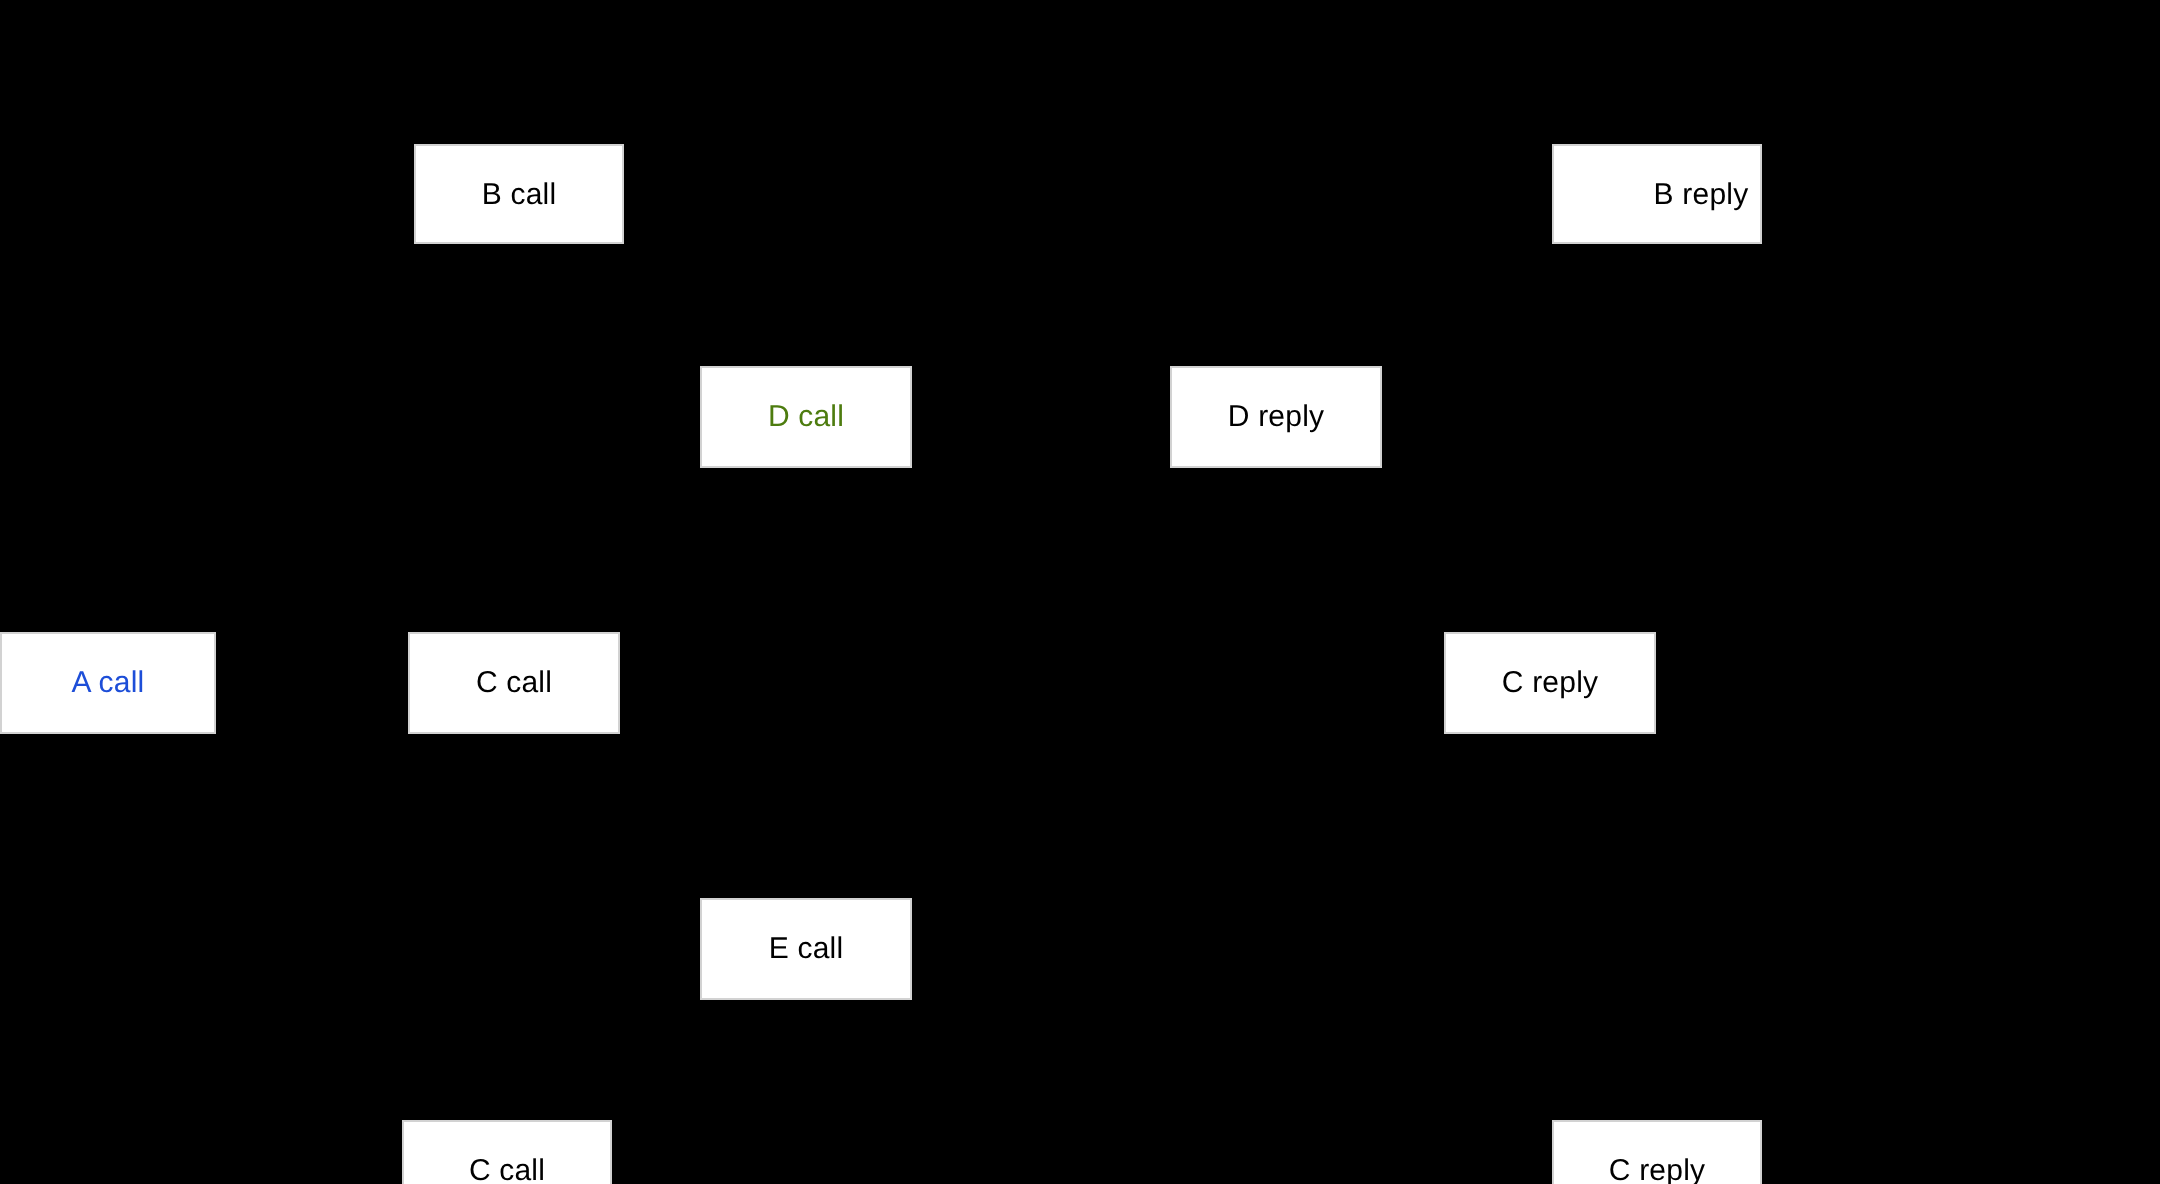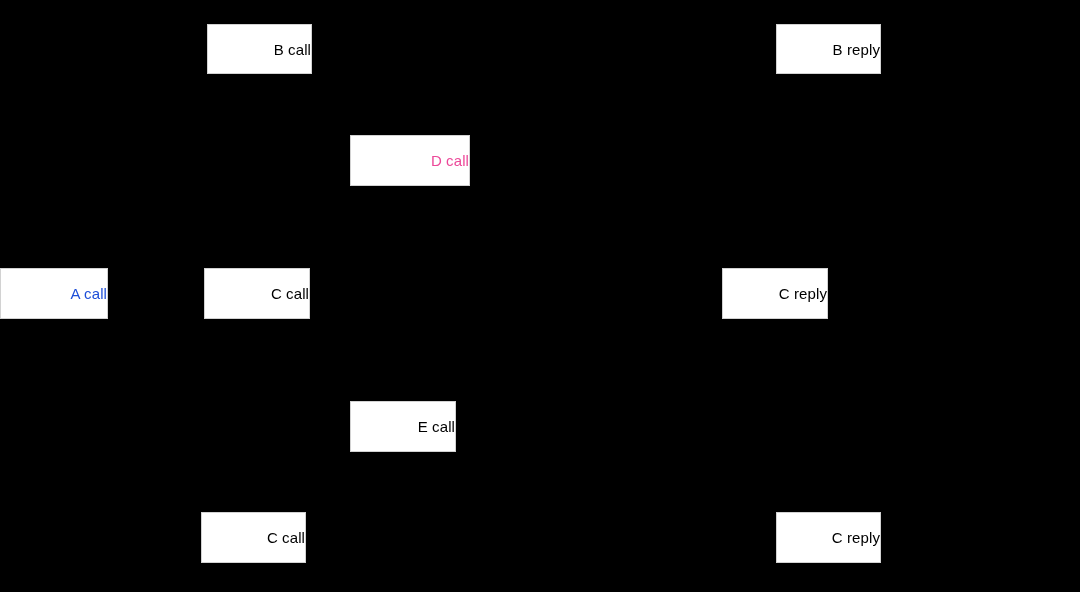--- a/index.html
+++ b/index.html
@@ -16,44 +16,48 @@
     font-family: "Liberation Sans", sans-serif;
   }
   .node {
     position: absolute;
     box-sizing: border-box;
     background: #ffffff;
     border: 1px solid #d2d2d2;
     color: #000000;
     display: flex;
     align-items: center;
-    justify-content: flex-end;
+    justify-content: center;
     font-size: 15px;
     line-height: 1;
     letter-spacing: 0.1px;
     white-space: nowrap;
+    margin-top: 48px;
     -webkit-font-smoothing: antialiased;
   }
   .node-label {
     display: block;
     pointer-events: none;
   }
 </style>
 </head>
 <body>
 
 <div id="canvas" style="width: 1080px; height: 592px; background: rgb(0, 0, 0);">
     <div class="node" style="left: 207px; top: 24px; width: 105px; height: 50px; background: rgb(255, 255, 255); border-color: rgb(210, 210, 210); color: rgb(0, 0, 0);">
       <span class="node-label">B call</span>
     </div>
     <div class="node" style="left: 776px; top: 24px; width: 105px; height: 50px; background: rgb(255, 255, 255); border-color: rgb(210, 210, 210); color: rgb(0, 0, 0); padding-left: 44px;">
       <span class="node-label">B reply</span>
     </div>
-    <div class="node" style="left: 350px; top: 135px; width: 120px; height: 51px; background: rgb(255, 255, 255); border-color: rgb(210, 210, 210); color: #ec4899;">
+    <div class="node" style="left: 350px; top: 135px; width: 106px; height: 51px; background: rgb(255, 255, 255); border-color: rgb(210, 210, 210); color: #4d7c0f;">
       <span class="node-label">D call</span>
+    </div>
+    <div class="node" style="left: 585px; top: 135px; width: 106px; height: 51px; background: rgb(255, 255, 255); border-color: rgb(210, 210, 210); color: rgb(0, 0, 0);">
+      <span class="node-label">D reply</span>
     </div>
     <div class="node" style="left: 0px; top: 268px; width: 108px; height: 51px; background: rgb(255, 255, 255); border-color: rgb(210, 210, 210); color: #1d4ed8;">
       <span class="node-label">A call</span>
     </div>
     <div class="node" style="left: 204px; top: 268px; width: 106px; height: 51px; background: rgb(255, 255, 255); border-color: rgb(210, 210, 210); color: rgb(0, 0, 0);">
       <span class="node-label">C call</span>
     </div>
     <div class="node" style="left: 722px; top: 268px; width: 106px; height: 51px; background: rgb(255, 255, 255); border-color: rgb(210, 210, 210); color: rgb(0, 0, 0);">
       <span class="node-label">C reply</span>
     </div>

